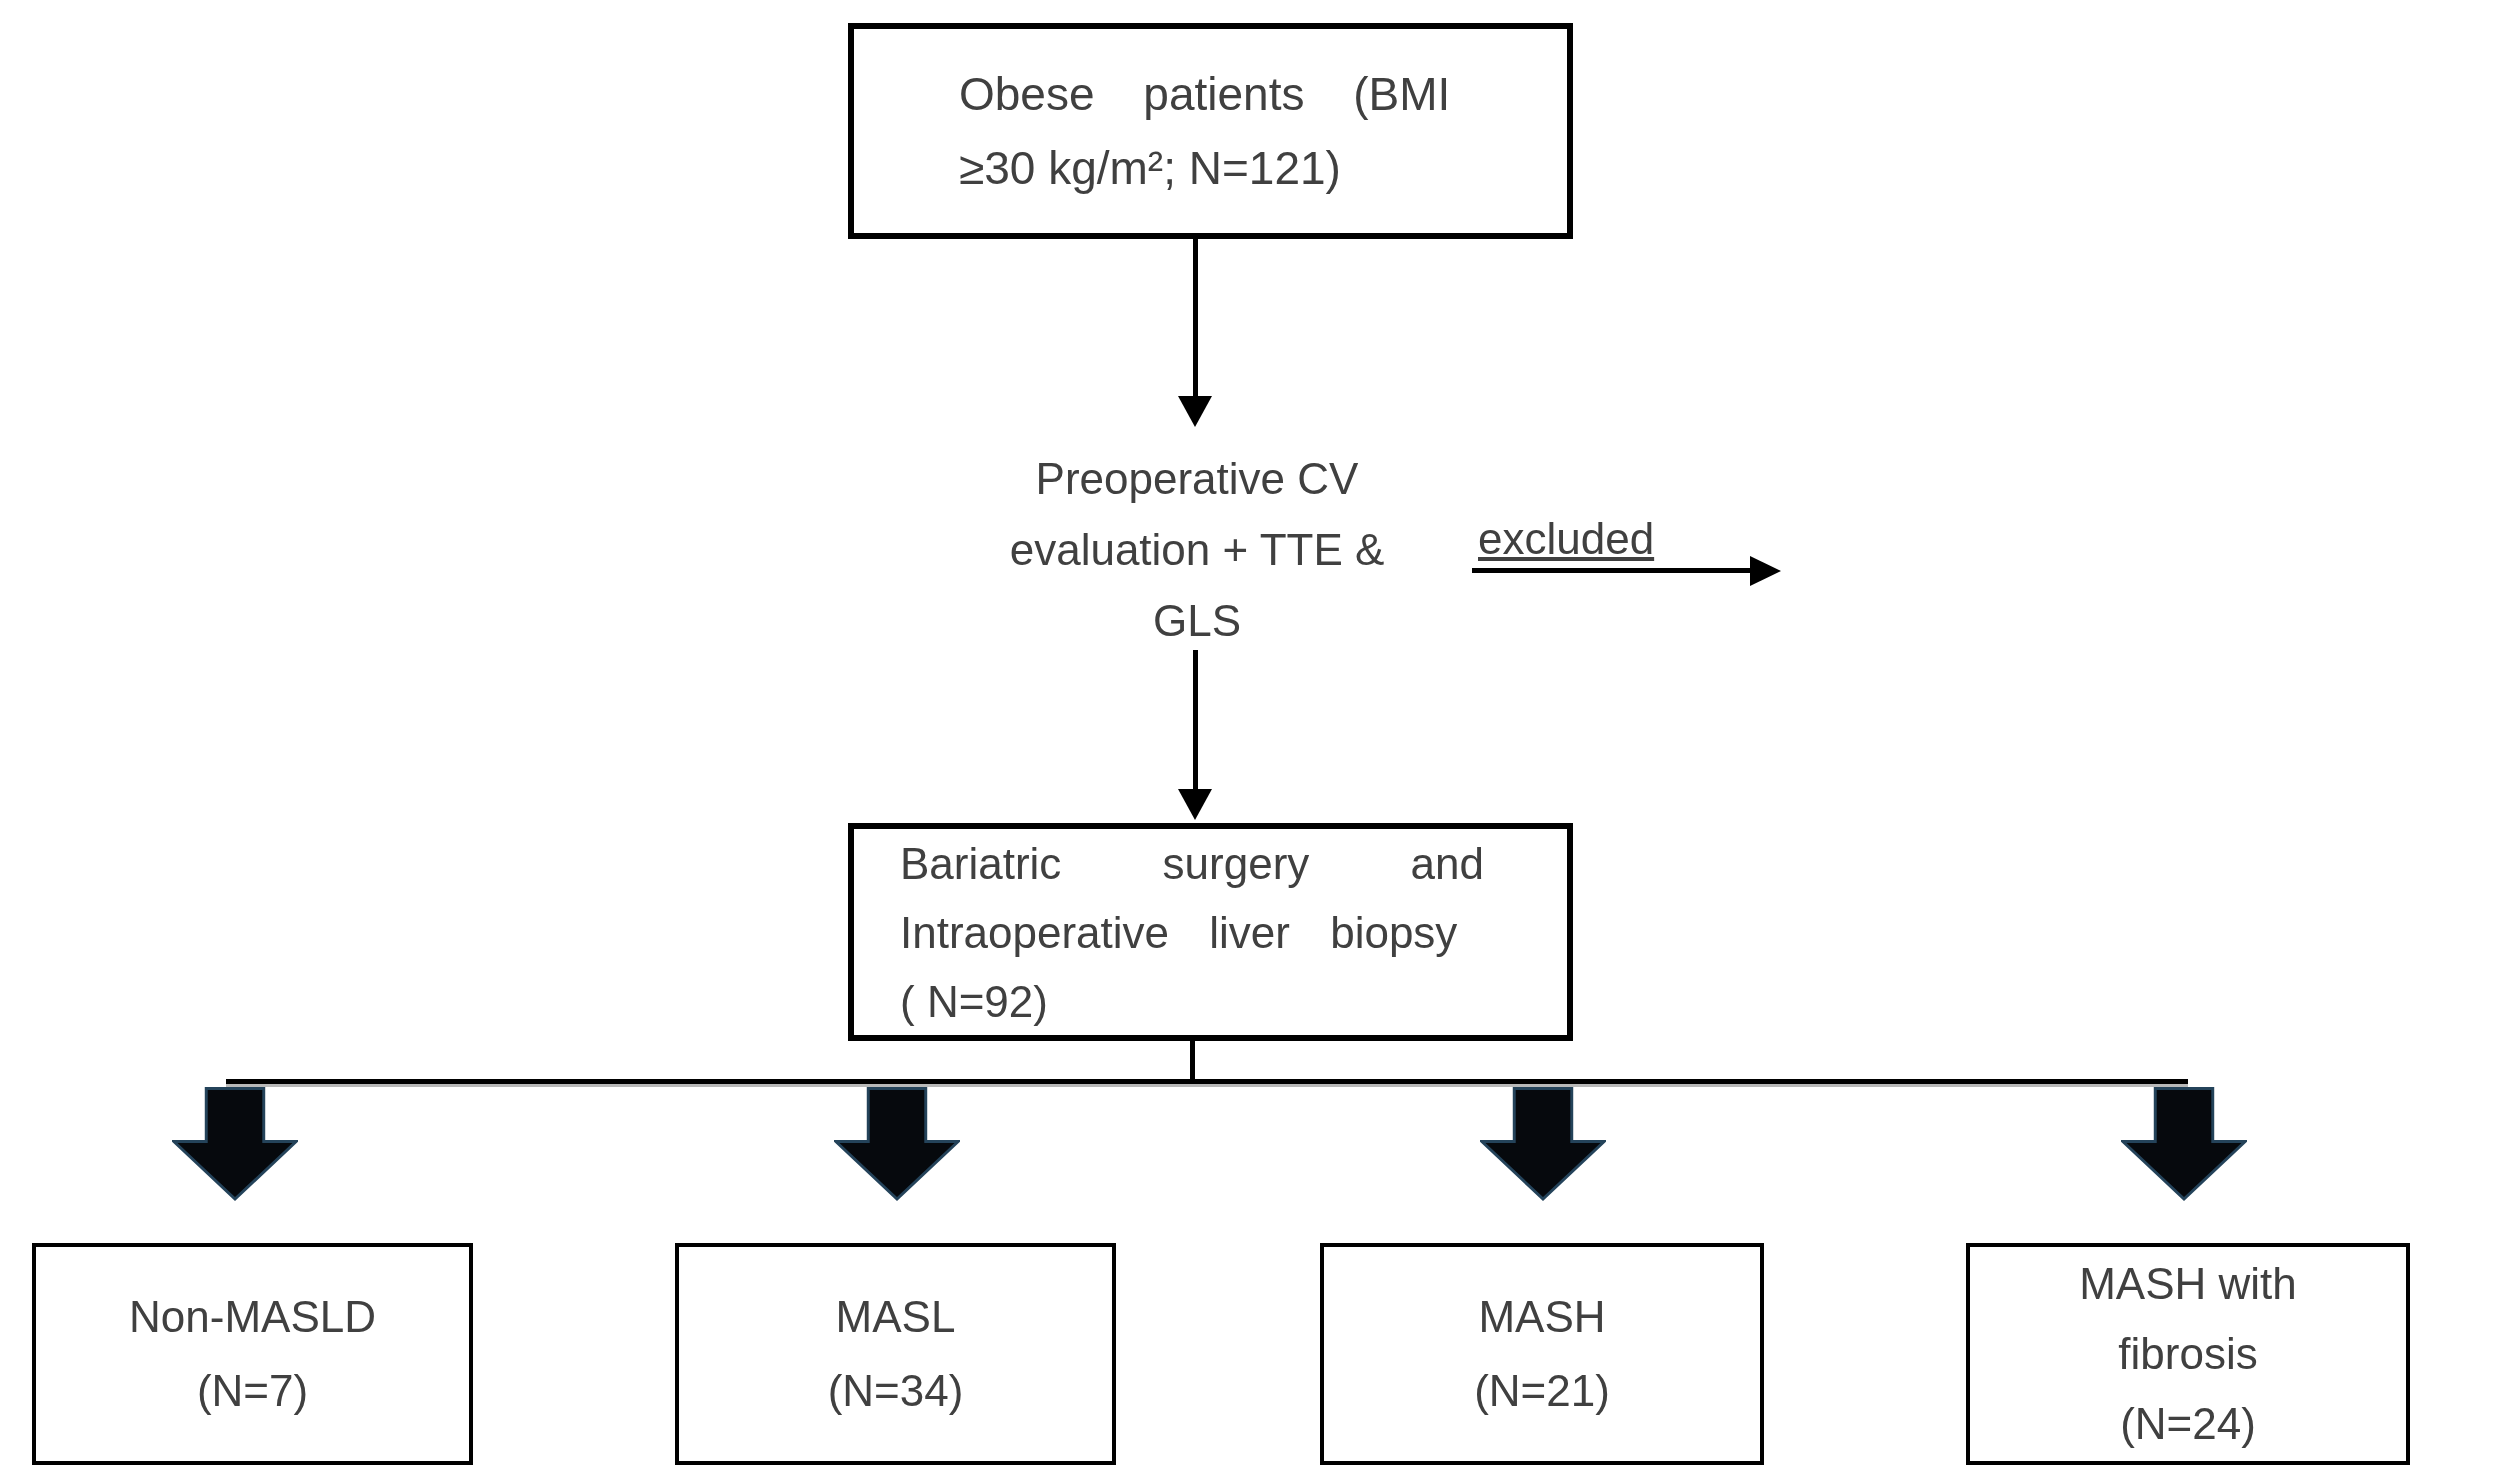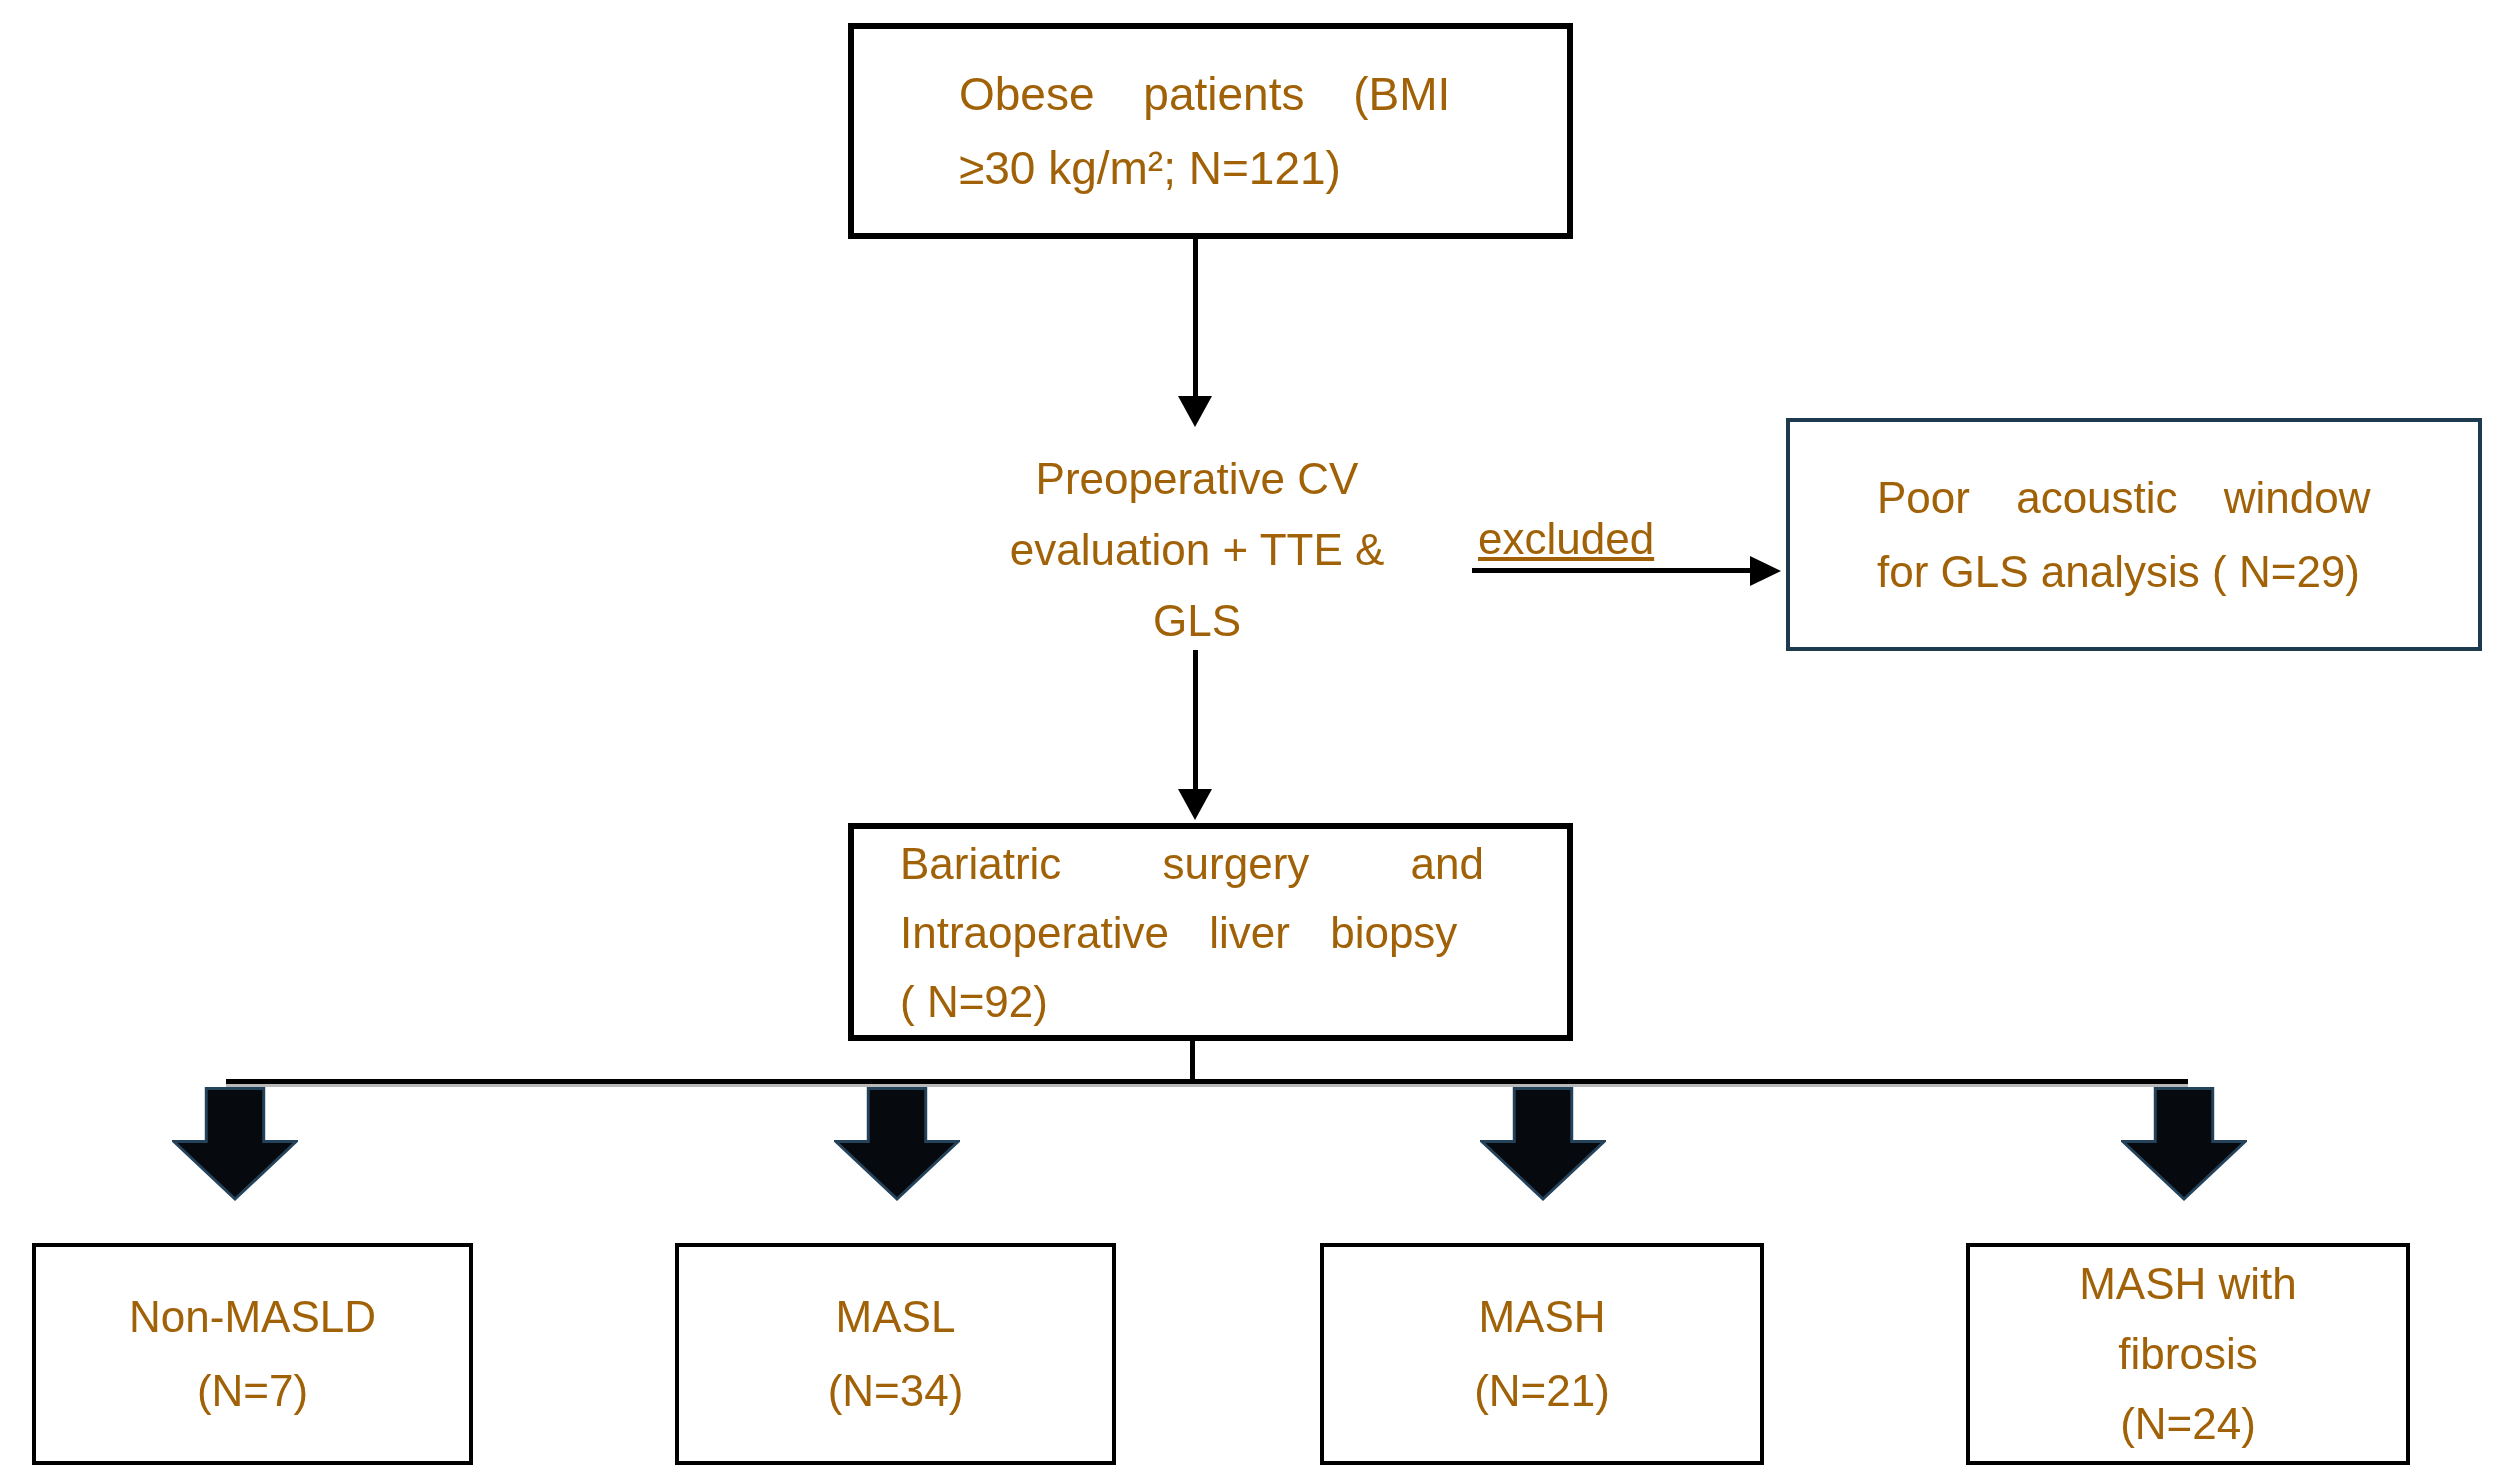--- a/index.html
+++ b/index.html
@@ -6,21 +6,21 @@
     margin: 0;
     padding: 0;
     background: #ffffff;
   }
   #canvas {
     position: relative;
     width: 2500px;
     height: 1482px;
     background: var(--background, #ffffff);
     font-family: "Liberation Sans", "DejaVu Sans", sans-serif;
-    color: #a16207;
+    color: #404040;
     overflow: hidden;
   }
   .box {
     position: absolute;
     box-sizing: border-box;
     border: 6px solid var(--box_border, #000000);
     background: #ffffff;
     display: flex;
     flex-direction: column;
     justify-content: center;
@@ -158,24 +158,20 @@
   <div id="preop-text">
     <div class="line">Preoperative CV</div>
     <div class="line">evaluation + TTE &amp;</div>
     <div class="line">GLS</div>
   </div>
 
   <div id="excluded-label">excluded</div>
   <div id="excluded-line"></div>
   <div id="excluded-arrowhead"></div>
 
-  <div class="box" id="box-acoustic">
-    <div class="line l1">Poor acoustic window</div>
-    <div class="line l2">for GLS analysis ( N=29)</div>
-  </div>
 
   <div class="vline" id="arrow2-line"></div>
   <div class="head-down" id="arrow2-head"></div>
 
   <div class="box" id="box-surgery">
     <div class="line l1">Bariatric surgery and</div>
     <div class="line l2">Intraoperative liver biopsy</div>
     <div class="line l3">( N=92)</div>
   </div>
 

